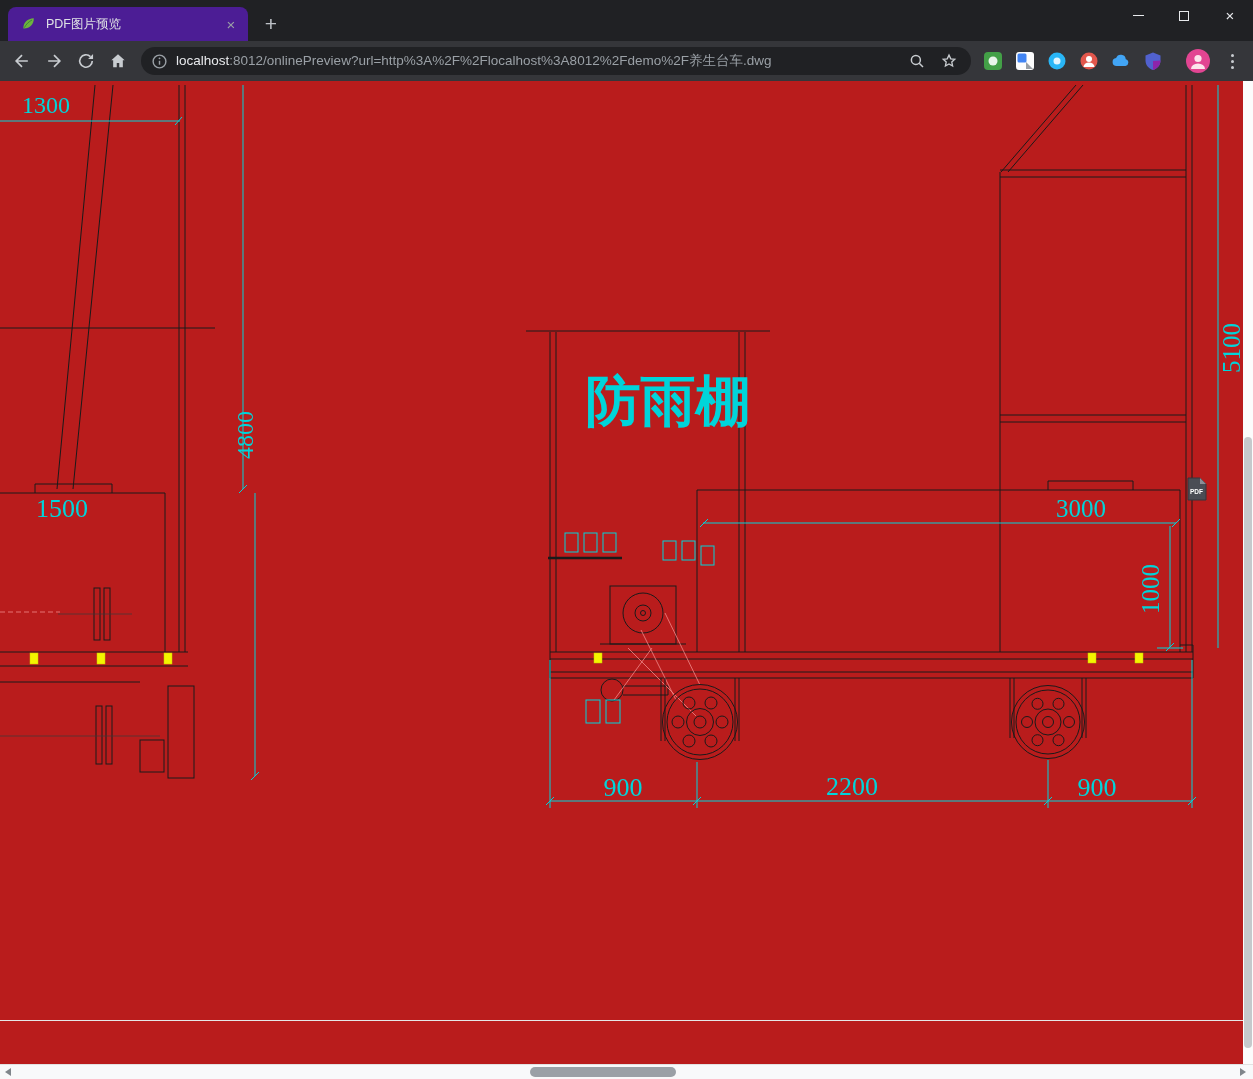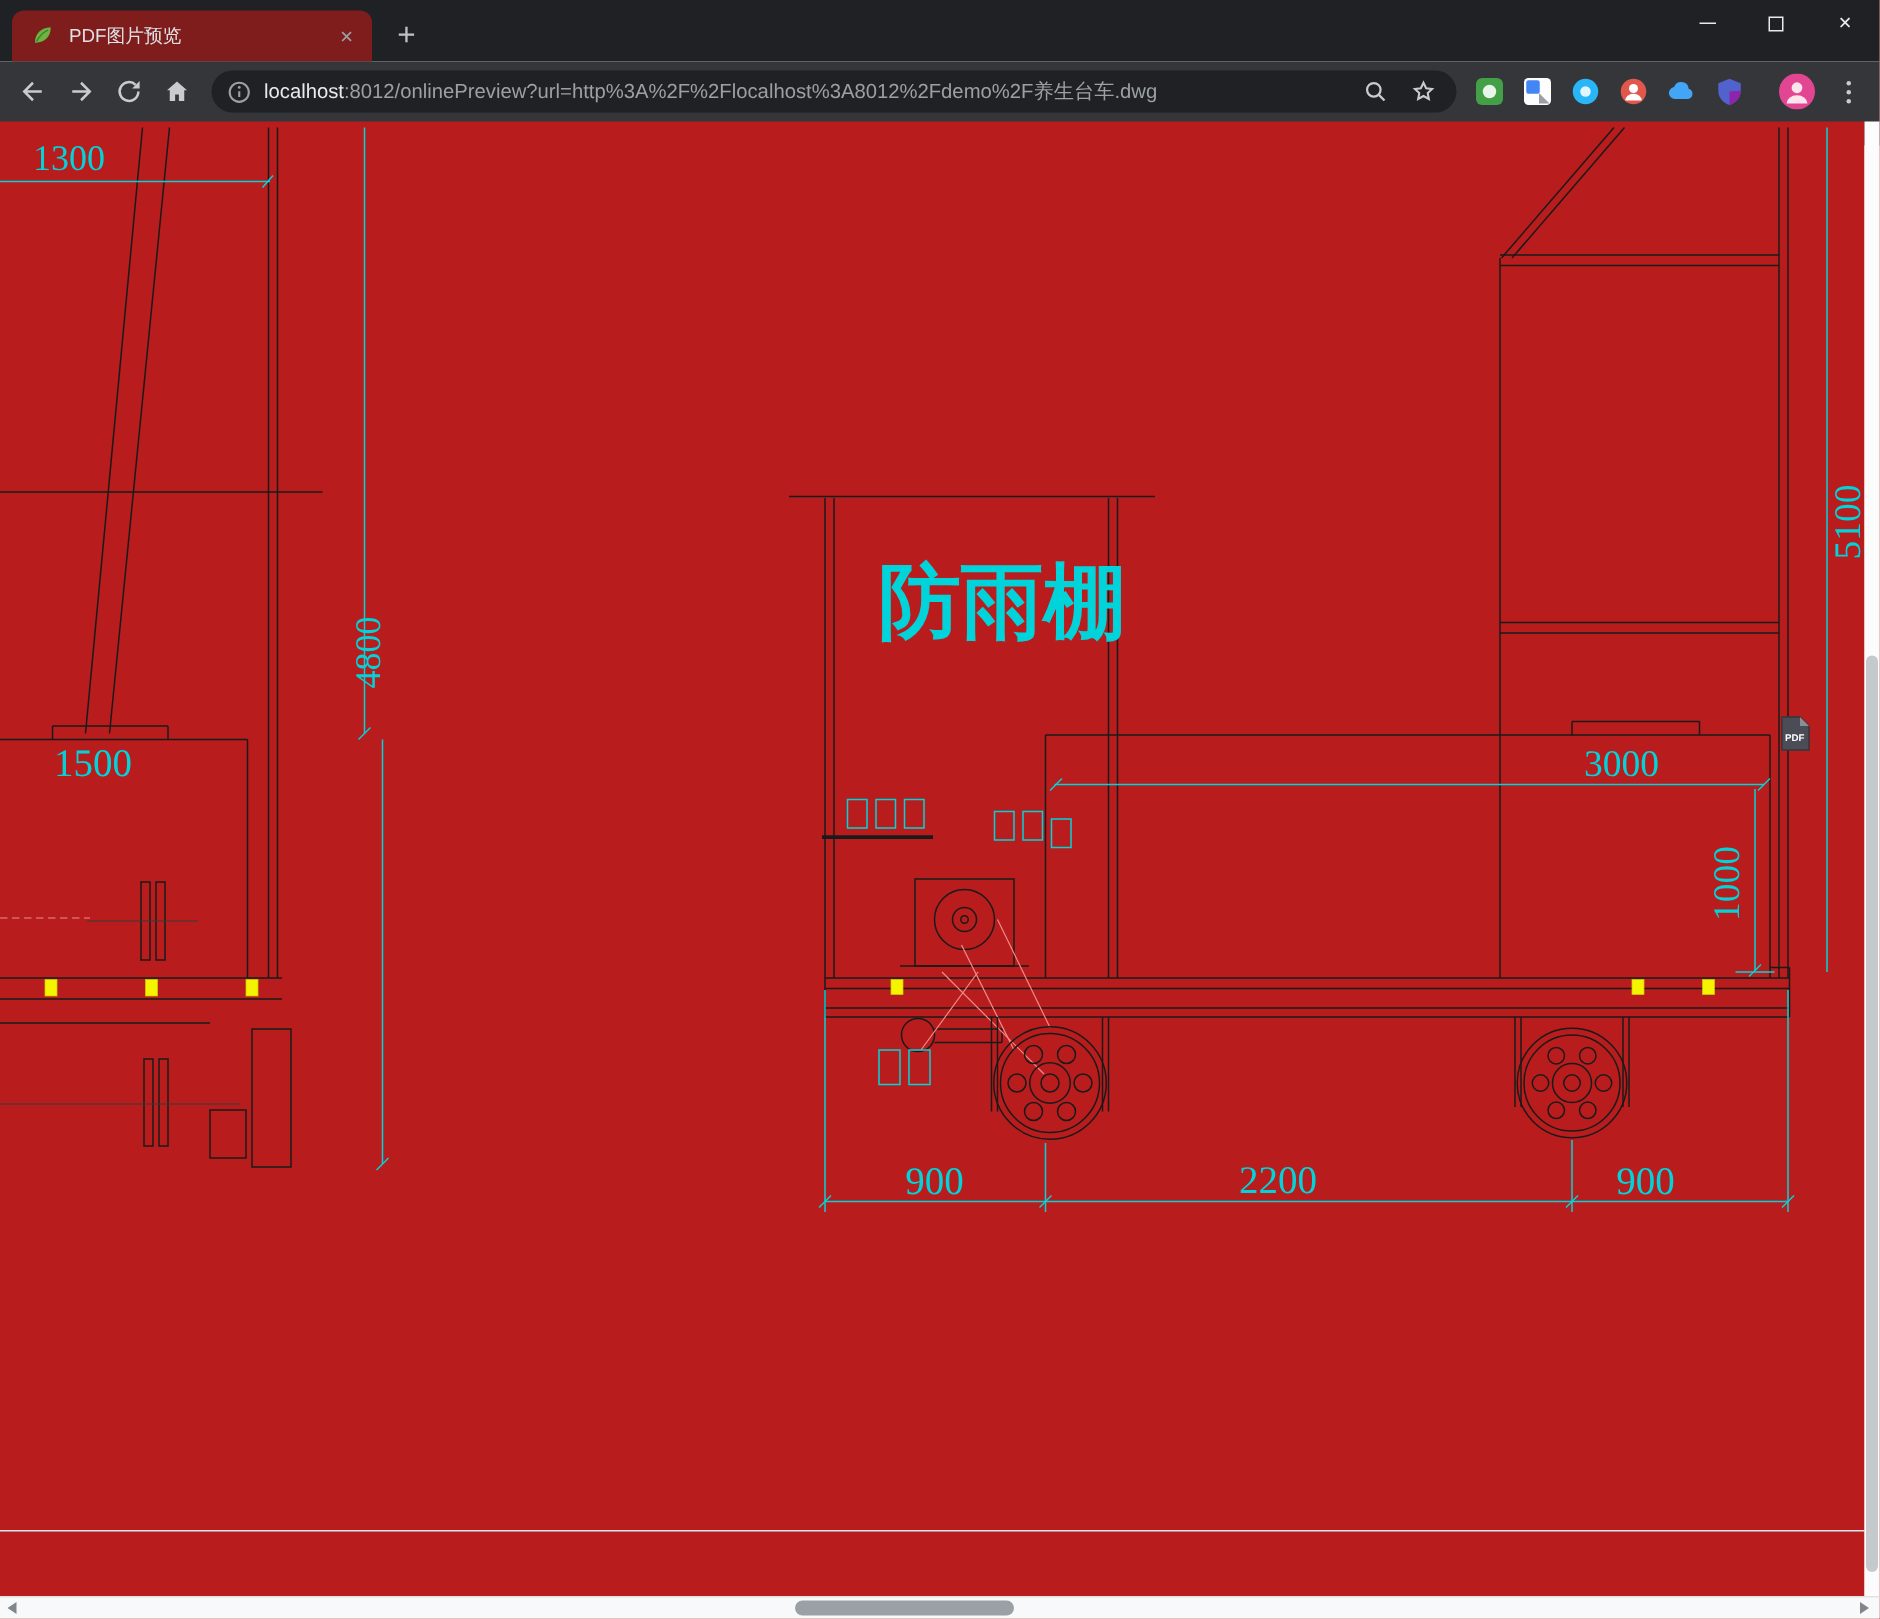--- a/index.html
+++ b/index.html
@@ -6,21 +6,21 @@
   html,body { width:1253px; height:1079px; }
   body {
     position:relative; background:#fff; overflow:hidden;
     font-family:"Liberation Sans", sans-serif;
   }
 
   
   .titlebar { position:absolute; top:0; left:0; width:1253px; height:41px; background:#202124; }
   .tab {
     position:absolute; left:8px; top:7px; width:240px; height:34px;
-    background:#7f1d1d; border-radius:8px 8px 0 0;
+    background:#4c1d95; border-radius:8px 8px 0 0;
     display:flex; align-items:center; padding:0 8px 0 12px; color:#dfe1e5;
   }
   .favicon { width:16px; height:16px; flex:0 0 auto; }
   .tab-title { flex:1; margin-left:10px; font-size:12.5px; color:#dfe1e5; white-space:nowrap; overflow:hidden; }
   .tab-close { width:18px; height:18px; border-radius:50%; display:flex; align-items:center; justify-content:center;
                font-size:15px; color:#9aa0a6; cursor:pointer; }
   .newtab { position:absolute; left:256px; top:9px; width:30px; height:30px; border-radius:50%;
             display:flex; align-items:center; justify-content:center; font-size:21px; color:#bdc1c6; cursor:pointer; }
   .wincontrols { position:absolute; right:0; top:0; height:31px; display:flex; }
   .winbtn { width:46px; height:31px; display:flex; align-items:center; justify-content:center;

